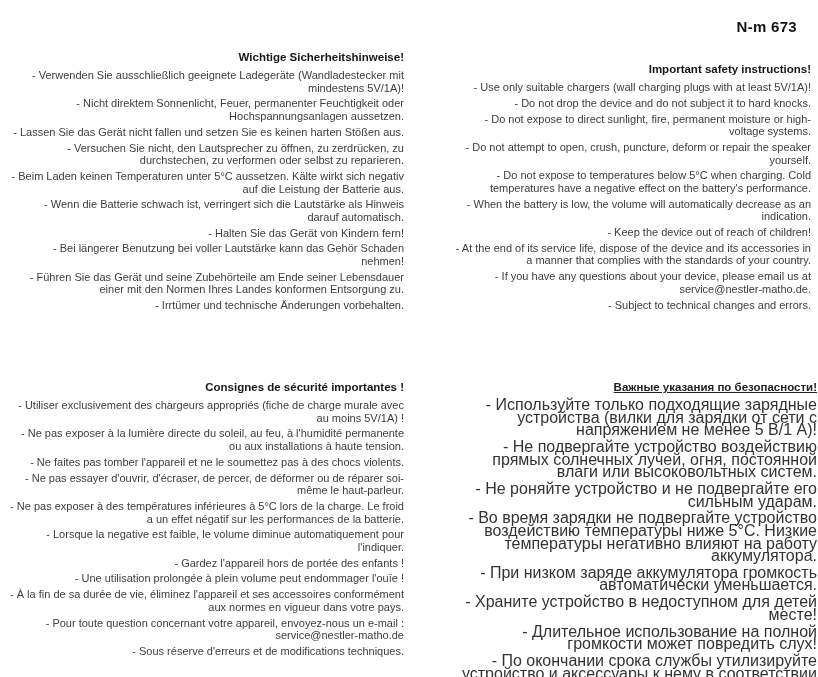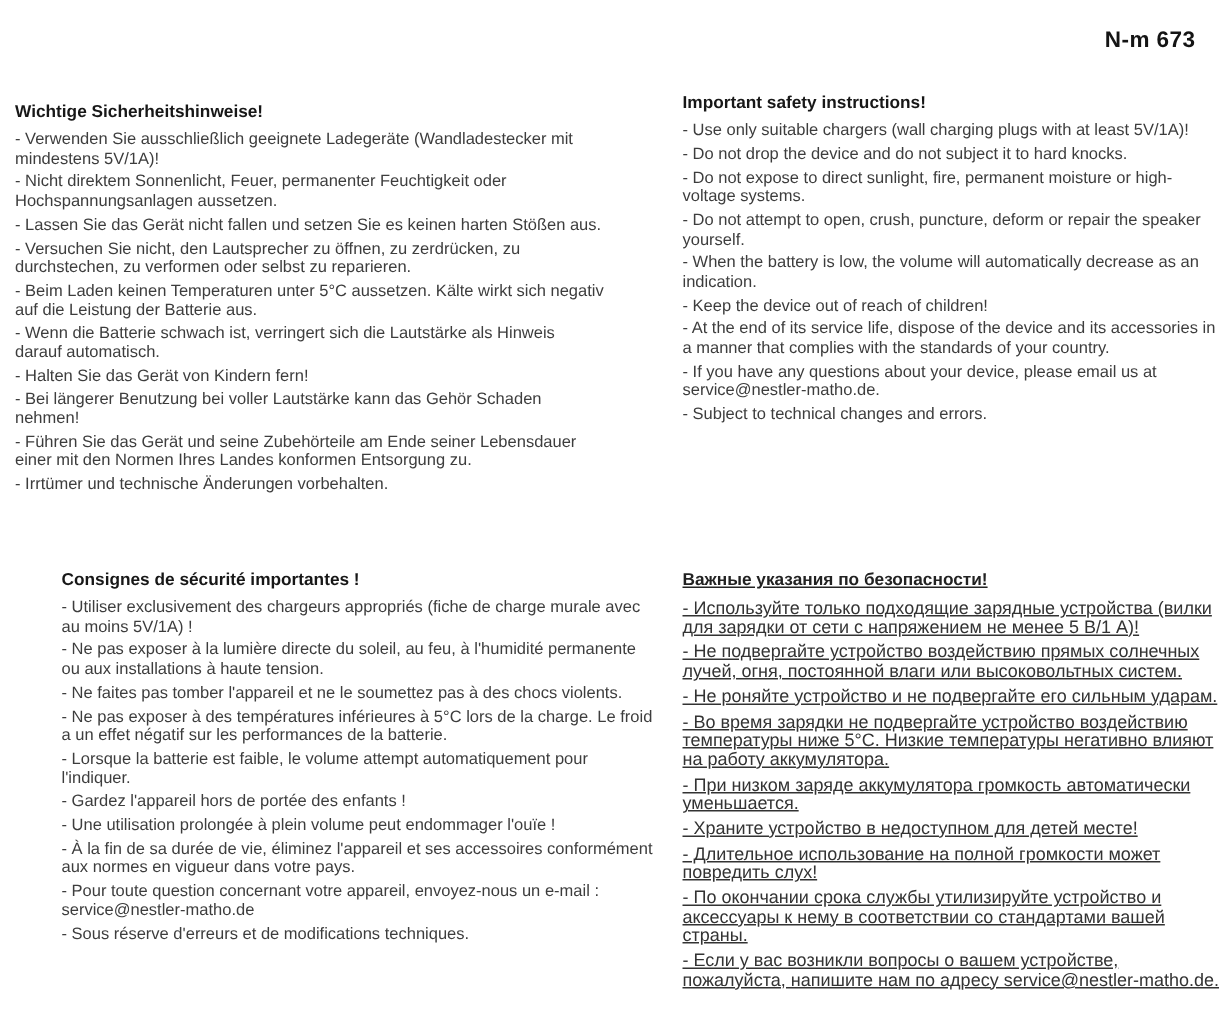--- a/index.html
+++ b/index.html
@@ -6,20 +6,21 @@
   body {
     width: 818px; height: 677px;
     background: #ffffff;
     font-family: "Liberation Sans", sans-serif;
     overflow: hidden;
   }
   .page {
     position: relative;
     width: 818px; height: 509px;
     background: #ffffff;
+    text-align: right;
   }
   .model-number {
     position: absolute;
     top: 18px; right: 21px;
     font-size: 15px;
     font-weight: 700;
     color: #141414;
     letter-spacing: 0.3px;
   }
   .section { position: absolute; }
@@ -29,31 +30,30 @@
     color: #171717;
     margin: 0 0 5px 0;
     line-height: 13px;
   }
   .section .sec-items p {
     font-size: 11px;
     line-height: 12.6px;
     color: #3d3d3d;
     margin: 0 0 3.2px 0;
   }
-  #sec-german  { left: 10px;  top: 69px;  width: 394px; }
+  #sec-german  { left: 10px;  top: 51px;  width: 394px; }
   #sec-english { left: 455px; top: 63px;  width: 356px; }
-  #sec-french  { left: 10px;  top: 381px; width: 394px; margin-left: 31px; }
+  #sec-french  { left: 10px;  top: 381px; width: 394px; }
   #sec-russian { left: 455px; top: 381px; width: 362px; }
   #sec-russian .sec-heading { color: #222222; text-decoration: underline; }
   #sec-russian .sec-items p {
-    font-size: 12px;
+    font-size: 16px;
     line-height: 12.6px;
     color: #333333;
     margin-bottom: 4.2px;
-    text-decoration: underline;
   }
 </style>
 </head>
 <body>
 
 <div class="page">
 
   <div class="model-number">N-m 673</div>
 
   <div class="section" id="sec-german">
@@ -88,20 +88,21 @@
     <div class="sec-items">
 
         <p>- Use only suitable chargers (wall charging plugs with at least 5V/1A)!</p>
 
         <p>- Do not drop the device and do not subject it to hard knocks.</p>
 
         <p>- Do not expose to direct sunlight, fire, permanent moisture or high-voltage systems.</p>
 
         <p>- Do not attempt to open, crush, puncture, deform or repair the speaker yourself.</p>
 
+        <p>- Do not expose to temperatures below 5°C when charging. Cold temperatures have a negative effect on the battery's performance.</p>
 
         <p>- When the battery is low, the volume will automatically decrease as an indication.</p>
 
         <p>- Keep the device out of reach of children!</p>
 
 
         <p>- At the end of its service life, dispose of the device and its accessories in a manner that complies with the standards of your country.</p>
 
         <p>- If you have any questions about your device, please email us at service@nestler-matho.de.</p>
 
@@ -112,24 +113,25 @@
   <div class="section" id="sec-french">
     <h2 class="sec-heading">Consignes de sécurité importantes !</h2>
     <div class="sec-items">
 
         <p>- Utiliser exclusivement des chargeurs appropriés (fiche de charge murale avec au moins 5V/1A) !</p>
 
         <p>- Ne pas exposer à la lumière directe du soleil, au feu, à l'humidité permanente ou aux installations à haute tension.</p>
 
         <p>- Ne faites pas tomber l'appareil et ne le soumettez pas à des chocs violents.</p>
 
+        <p>- Ne pas essayer d'ouvrir, d'écraser, de percer, de déformer ou de réparer soi-même le haut-parleur.</p>
 
         <p>- Ne pas exposer à des températures inférieures à 5°C lors de la charge. Le froid a un effet négatif sur les performances de la batterie.</p>
 
-        <p>- Lorsque la batterie est faible, le volume attempt automatiquement pour l'indiquer.</p>
+        <p>- Lorsque la negative est faible, le volume diminue automatiquement pour l'indiquer.</p>
 
         <p>- Gardez l'appareil hors de portée des enfants !</p>
 
         <p>- Une utilisation prolongée à plein volume peut endommager l'ouïe !</p>
 
         <p>- À la fin de sa durée de vie, éliminez l'appareil et ses accessoires conformément aux normes en vigueur dans votre pays.</p>
 
         <p>- Pour toute question concernant votre appareil, envoyez-nous un e-mail : service@nestler-matho.de</p>
 
         <p>- Sous réserve d'erreurs et de modifications techniques.</p>

